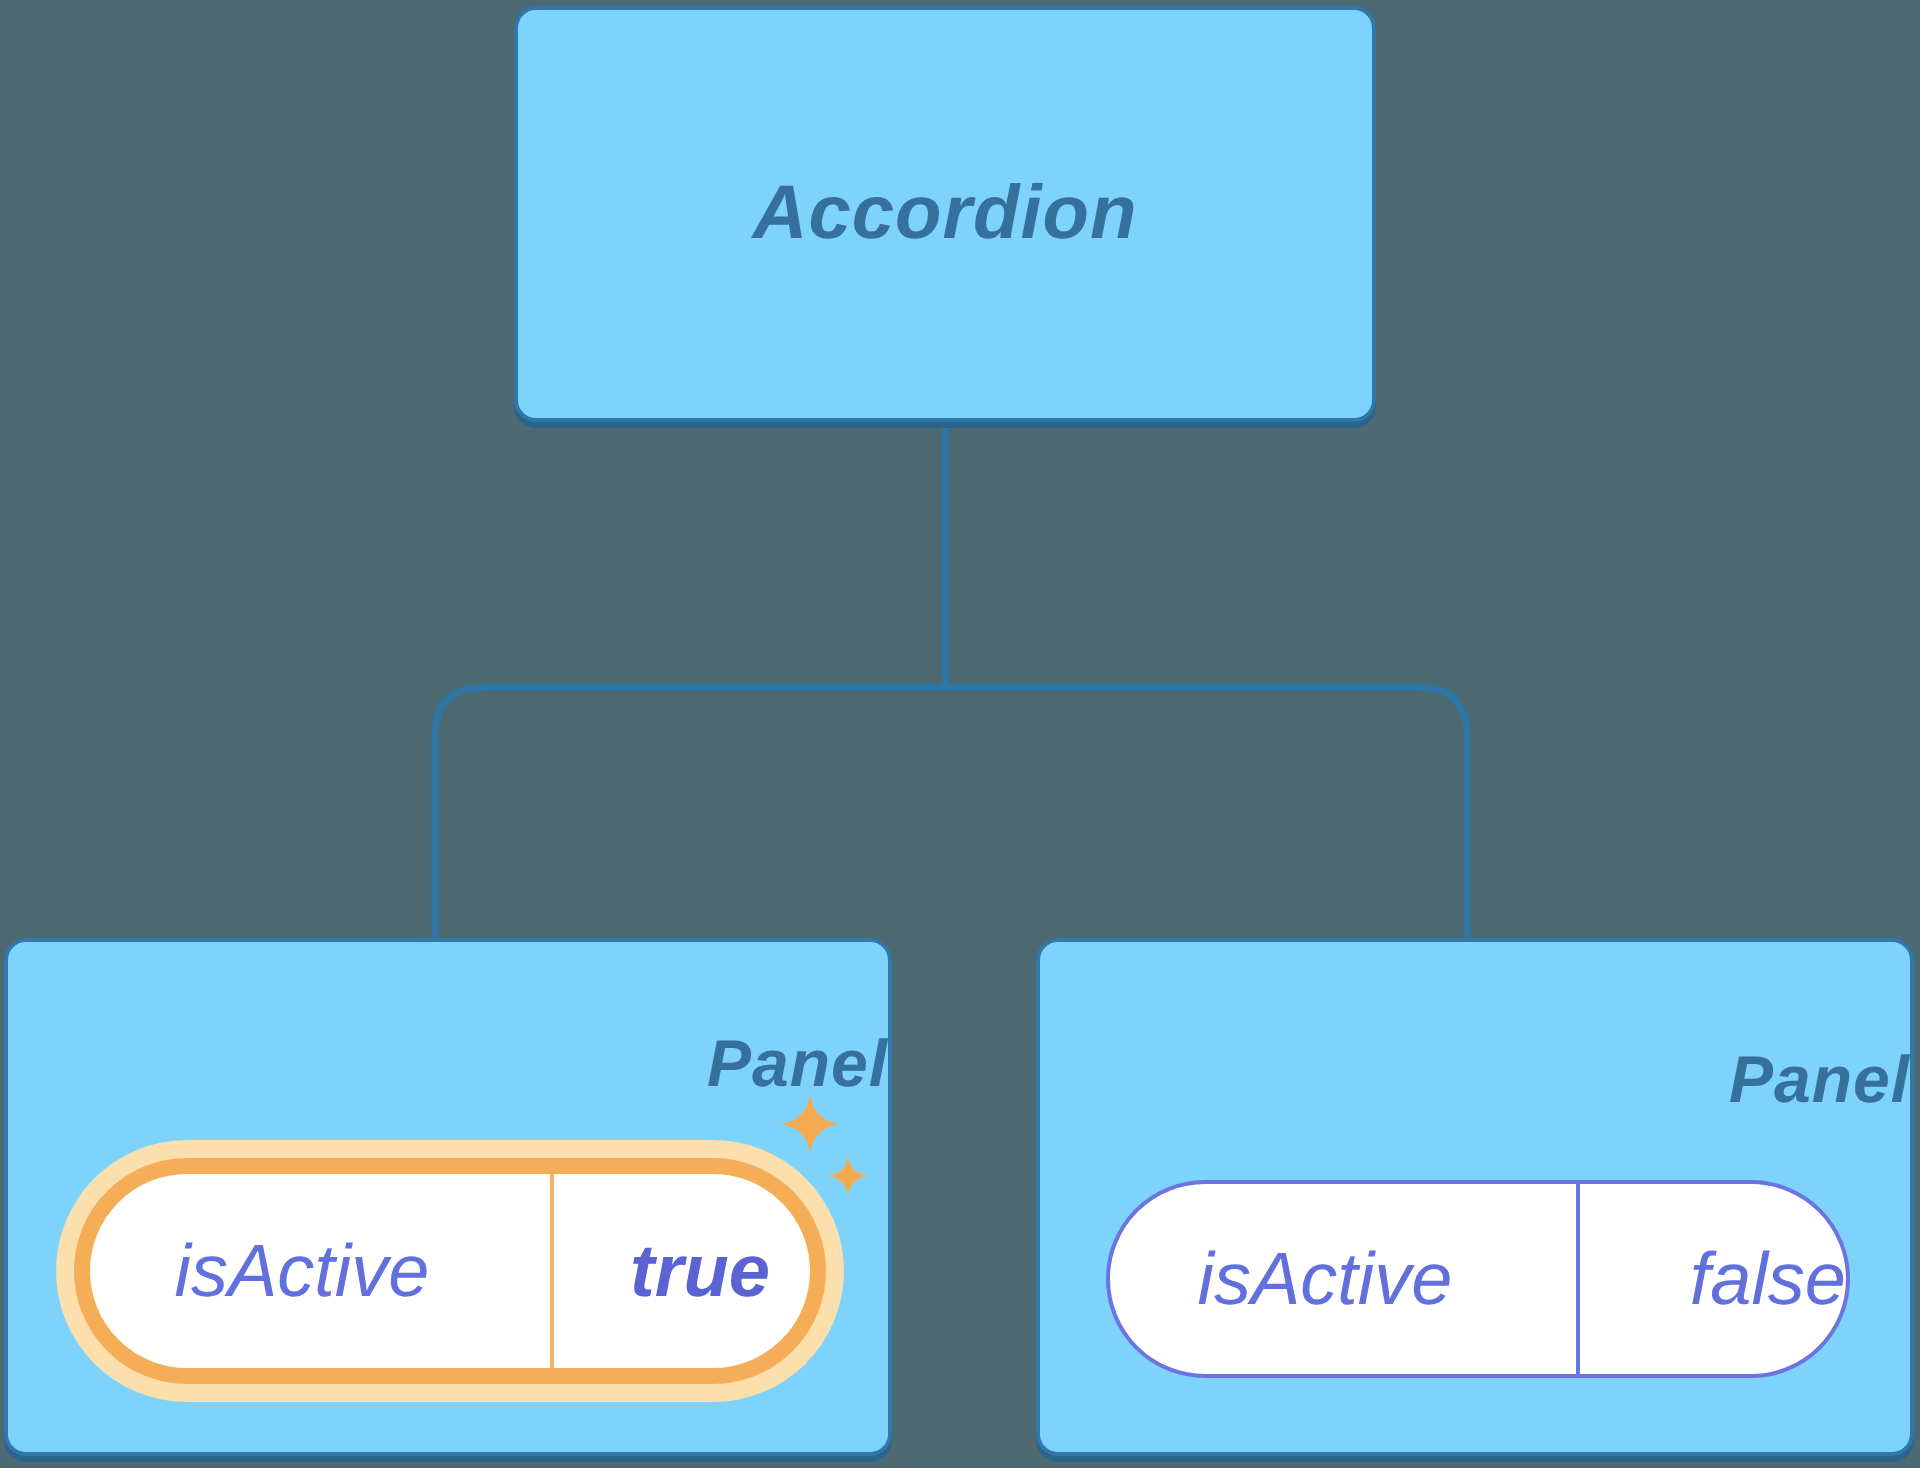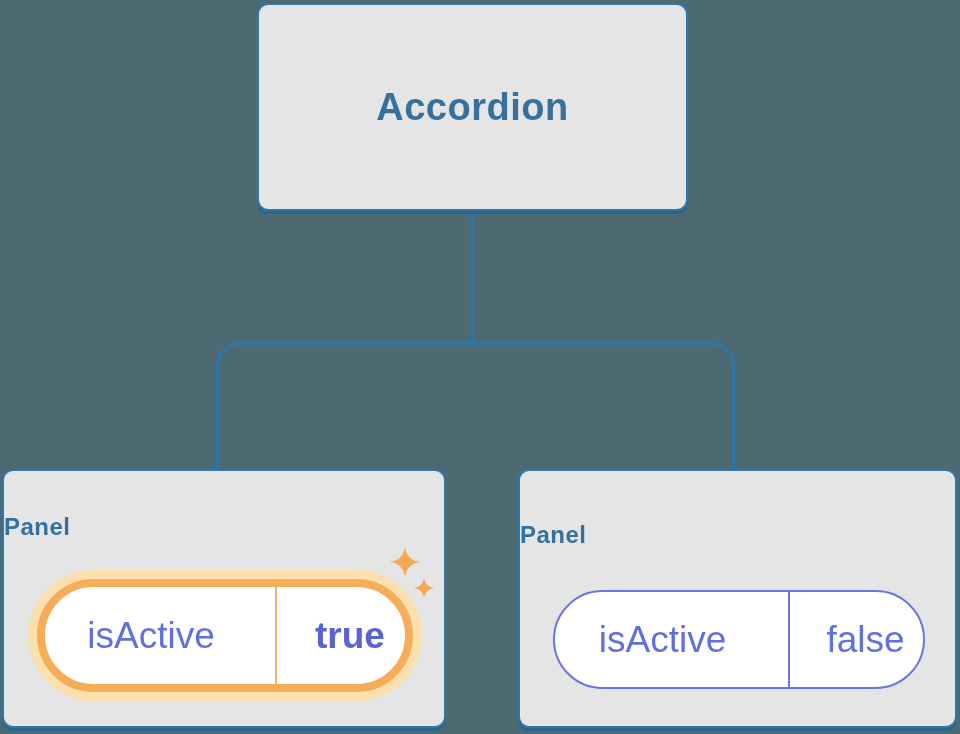--- a/index.html
+++ b/index.html
@@ -17,25 +17,26 @@
   }
   
   #connector {
     position: absolute;
     left: 0; top: 0;
     width: 960px; height: 734px;
   }
   
   .node {
     position: absolute;
-    background: #e5e5e5;
+    background: #7dd3fc;
     border: 2.5px solid #3177a8;
     border-radius: 11px;
     box-shadow: 0 3px 0 #28648c;
     box-sizing: border-box;
+    font-style: italic;
   }
   .root-node {
     left: 257px; top: 3px;
     width: 431px; height: 208px;
     display: flex;
     align-items: center;
     justify-content: center;
   }
   .root-label {
     color: #35719c;
@@ -45,23 +46,23 @@
   }
   .panel-node {
     top: 469px;
     height: 259px;
   }
   .panel-left  { left: 2px;   width: 444px; }
   .panel-right { left: 518px; width: 439px; }
   .panel-title {
     position: absolute;
     left: 0; width: 100%;
-    text-align: left;
+    text-align: right;
     color: #35719c;
-    font-size: 24px;
+    font-size: 33px;
     font-weight: 600;
     letter-spacing: 0.5px;
   }
   .panel-left  .panel-title { top: 42px; }
   .panel-right .panel-title { top: 50px; }
   
   .pill {
     position: absolute;
     box-sizing: border-box;
     border-radius: 999px;
@@ -84,21 +85,21 @@
   }
   .pill-cell {
     display: flex;
     align-items: center;
     justify-content: center;
     font-size: 37px;
   }
   .pill-active .cell-key   { width: 212px; }
   .pill-active .cell-value { flex: 1; }
   .pill-inactive .cell-key   { width: 215px; }
-  .pill-inactive .cell-value { flex: 1; }
+  .pill-inactive .cell-value { flex: 1; justify-content: flex-end; }
   .state-key   { color: #6170dd; font-weight: 400; }
   .state-value { color: #6170dd; font-weight: 400; }
   .pill-active .state-value { color: #5a62d4; font-weight: 700; }
   .pill-divider {
     width: 2px;
     align-self: stretch;
   }
   .pill-active   .pill-divider { background: #f2b266; }
   .pill-inactive .pill-divider { background: #6b74e0; }
   

